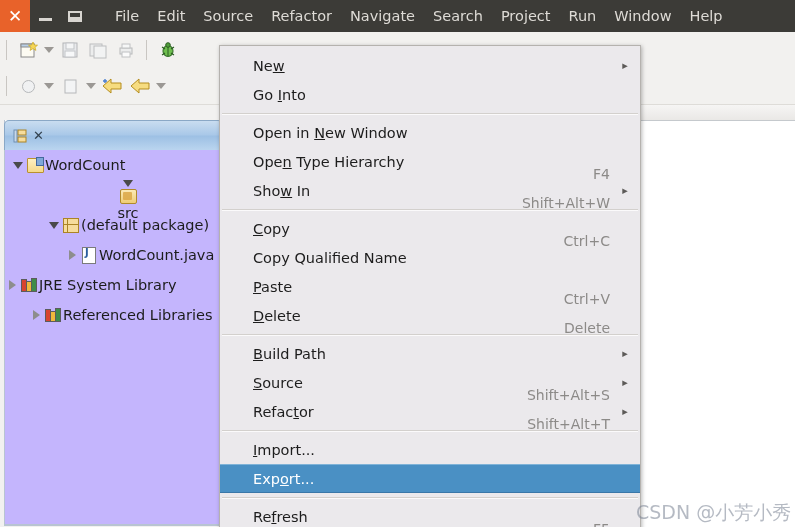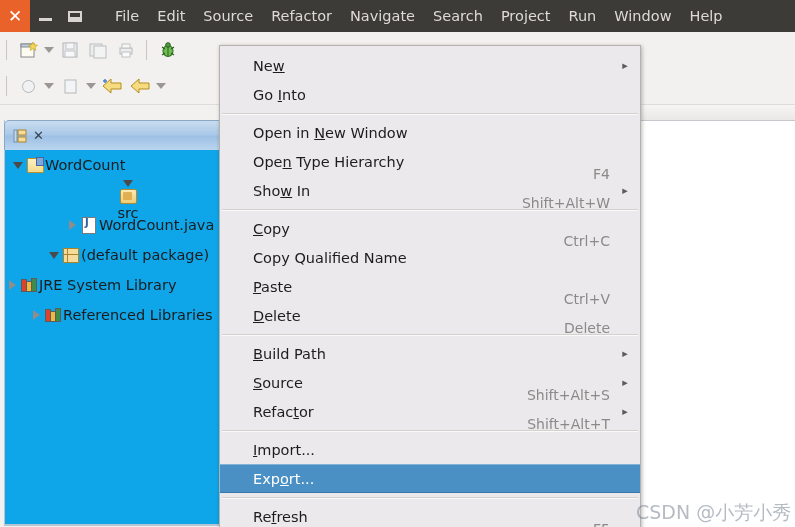--- a/index.html
+++ b/index.html
@@ -47,21 +47,21 @@
     position:absolute;left:4px;top:120px;width:224px;height:30px;
     background:linear-gradient(to bottom,#c9ddf0 0%,#a9c8e8 48%,#9dc0e4 52%,#bad5ef 100%);
     border:1px solid #8aa8c6;border-bottom:none;
     border-top-left-radius:5px;border-top-right-radius:10px;
     display:flex;align-items:center;box-sizing:border-box;
   }
   #explorer-tab .tabtitle{
     font-size:14px;color:#20303f;margin-left:5px;white-space:nowrap;
   }
   .tabclose{margin-left:6px;font-size:13px;color:#33424f;font-weight:bold;}
-  #tree{position:absolute;left:4px;top:150px;width:224px;height:375px;background:#0ea5e9;
+  #tree{position:absolute;left:4px;top:150px;width:224px;height:375px;background:#c4b5fd;
         border:1px solid #b8c4d2;border-top:none;box-sizing:border-box;overflow:hidden;}
   .row{height:30px;display:flex;align-items:center;white-space:nowrap;}
   .tw{width:14px;display:flex;align-items:center;justify-content:center;flex:none;}
   .tw .down{width:0;height:0;border-left:5px solid transparent;border-right:5px solid transparent;border-top:7px solid #4a4a4a;}
   .tw .right{width:0;height:0;border-top:5px solid transparent;border-bottom:5px solid transparent;border-left:7px solid #8d8d8d;}
   .ticon{width:20px;height:18px;flex:none;display:flex;align-items:center;justify-content:center;}
   .tlabel{font-size:14.5px;color:#1c1c1c;}
   
   .ic-proj{width:15px;height:13px;background:linear-gradient(#fdf0c4,#f4d98a);border:1px solid #b9912f;border-radius:1px;position:relative;}
   .ic-proj:after{content:"";position:absolute;right:-1px;top:-2px;width:6px;height:7px;background:#7fa8d8;border:1px solid #44689c;}
@@ -280,38 +280,38 @@
   <div class="row" style="padding-left:24px;flex-direction:column;">
     <div class="tw">
         <span class="down"></span>
       </div>
     <div class="ticon">
         <span class="ic-src"></span>
       </div>
     <div class="tlabel">src</div>
   </div>
 
+  <div class="row" style="padding-left:42px;">
+    <div class="tw">
+        <span class="down"></span>
+      </div>
+    <div class="ticon">
+        <span class="ic-pkg"></span>
+      </div>
+    <div class="tlabel">(default package)</div>
+  </div>
+
   <div class="row" style="padding-left:60px;">
     <div class="tw">
         <span class="right"></span>
       </div>
     <div class="ticon">
         <span class="ic-java"></span>
       </div>
     <div class="tlabel">WordCount.java</div>
-  </div>
-
-  <div class="row" style="padding-left:42px;">
-    <div class="tw">
-        <span class="down"></span>
-      </div>
-    <div class="ticon">
-        <span class="ic-pkg"></span>
-      </div>
-    <div class="tlabel">(default package)</div>
   </div>
 
   <div class="row" style="">
     <div class="tw">
         <span class="right"></span>
       </div>
     <div class="ticon">
         <span class="ic-lib">
           <i></i>
           <i></i>

